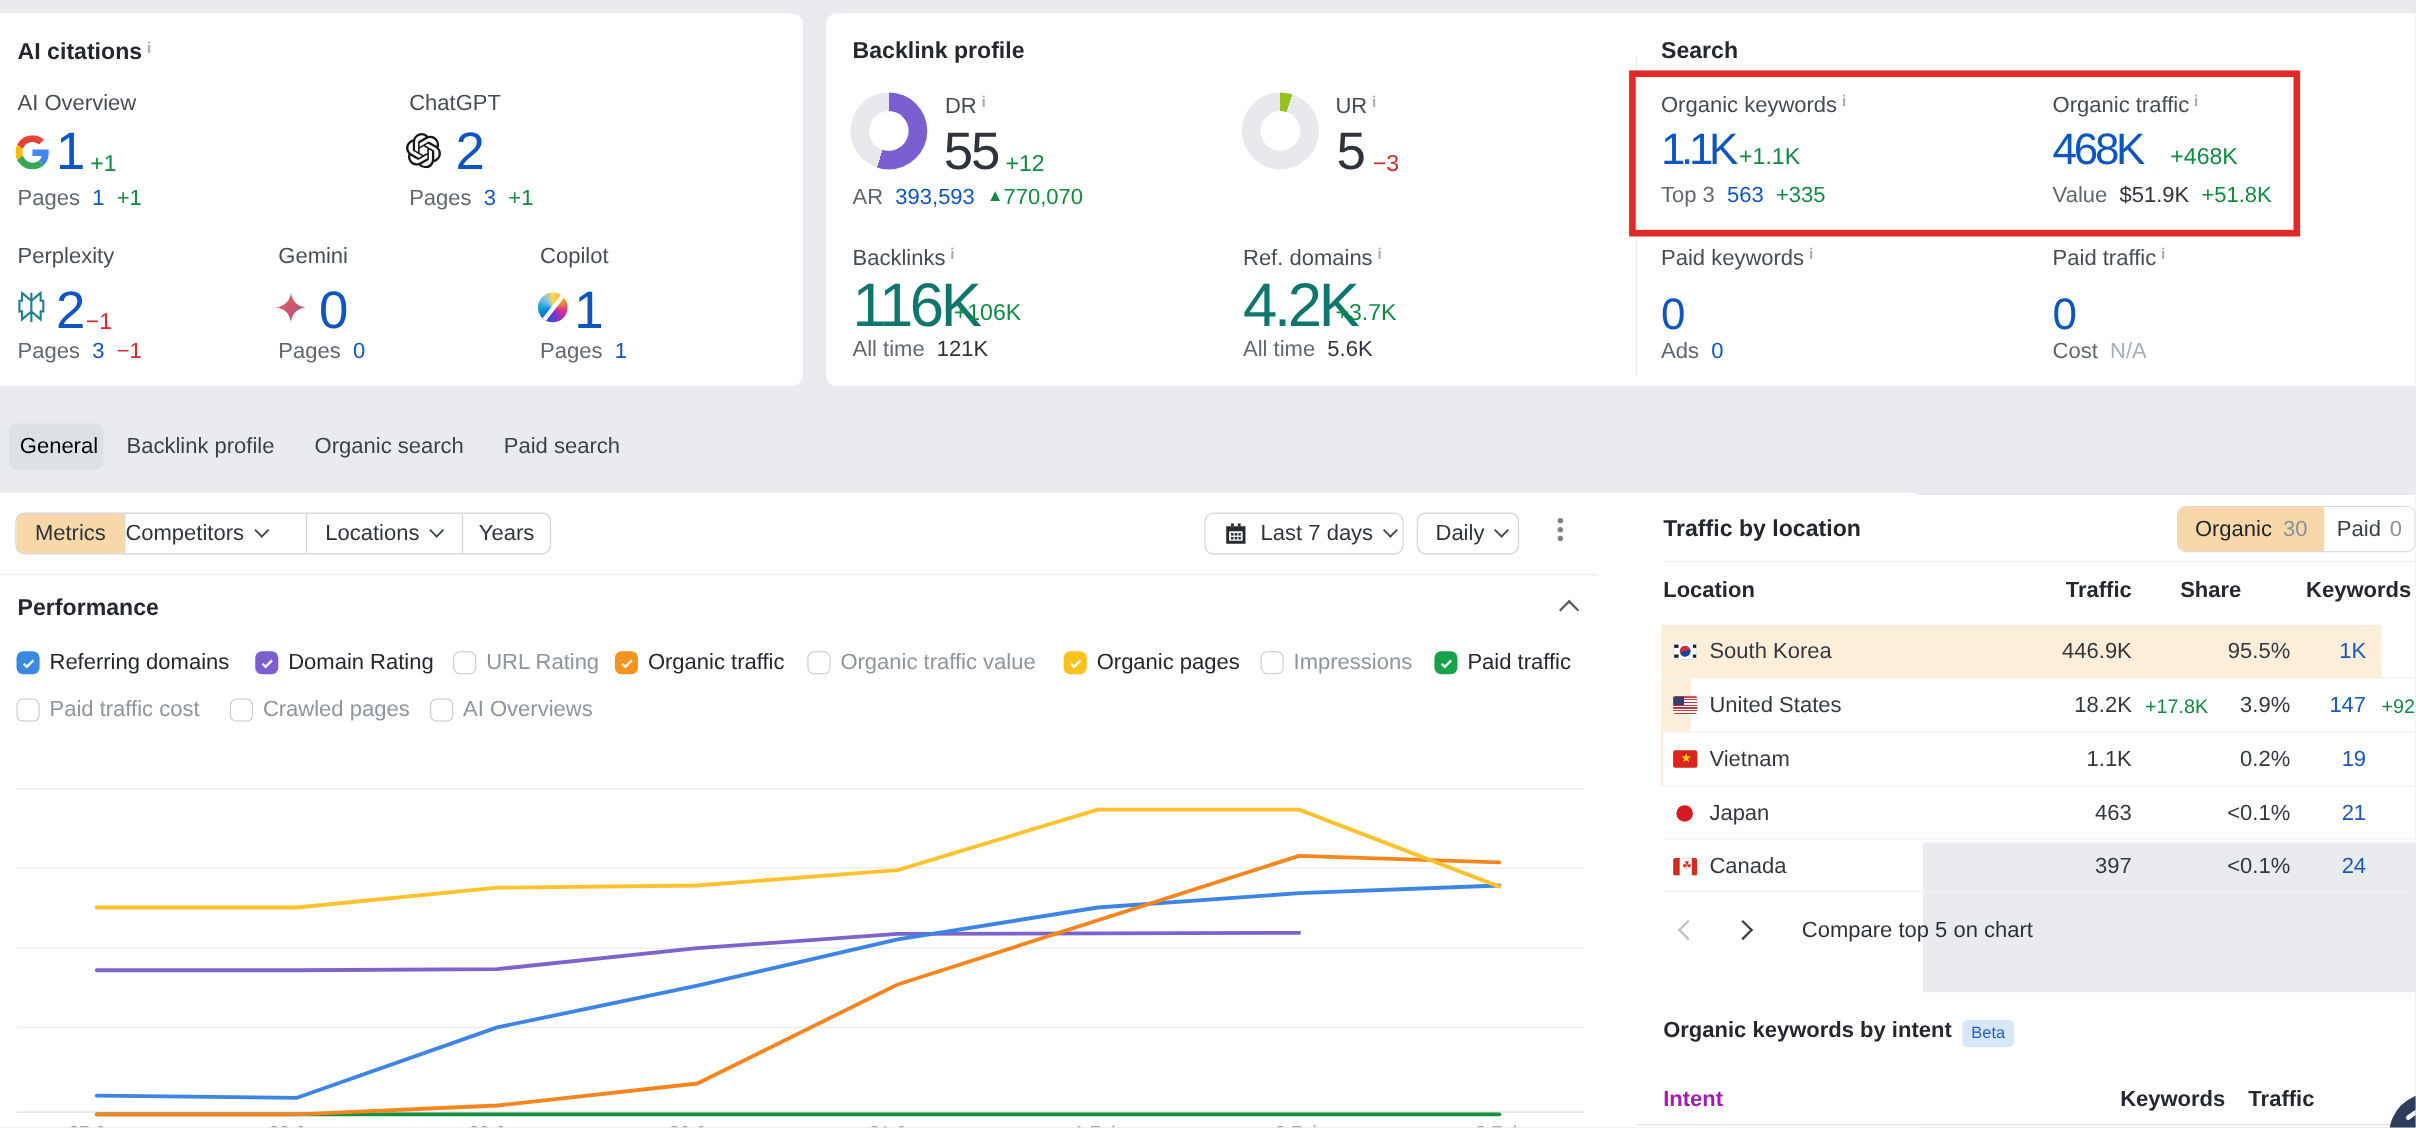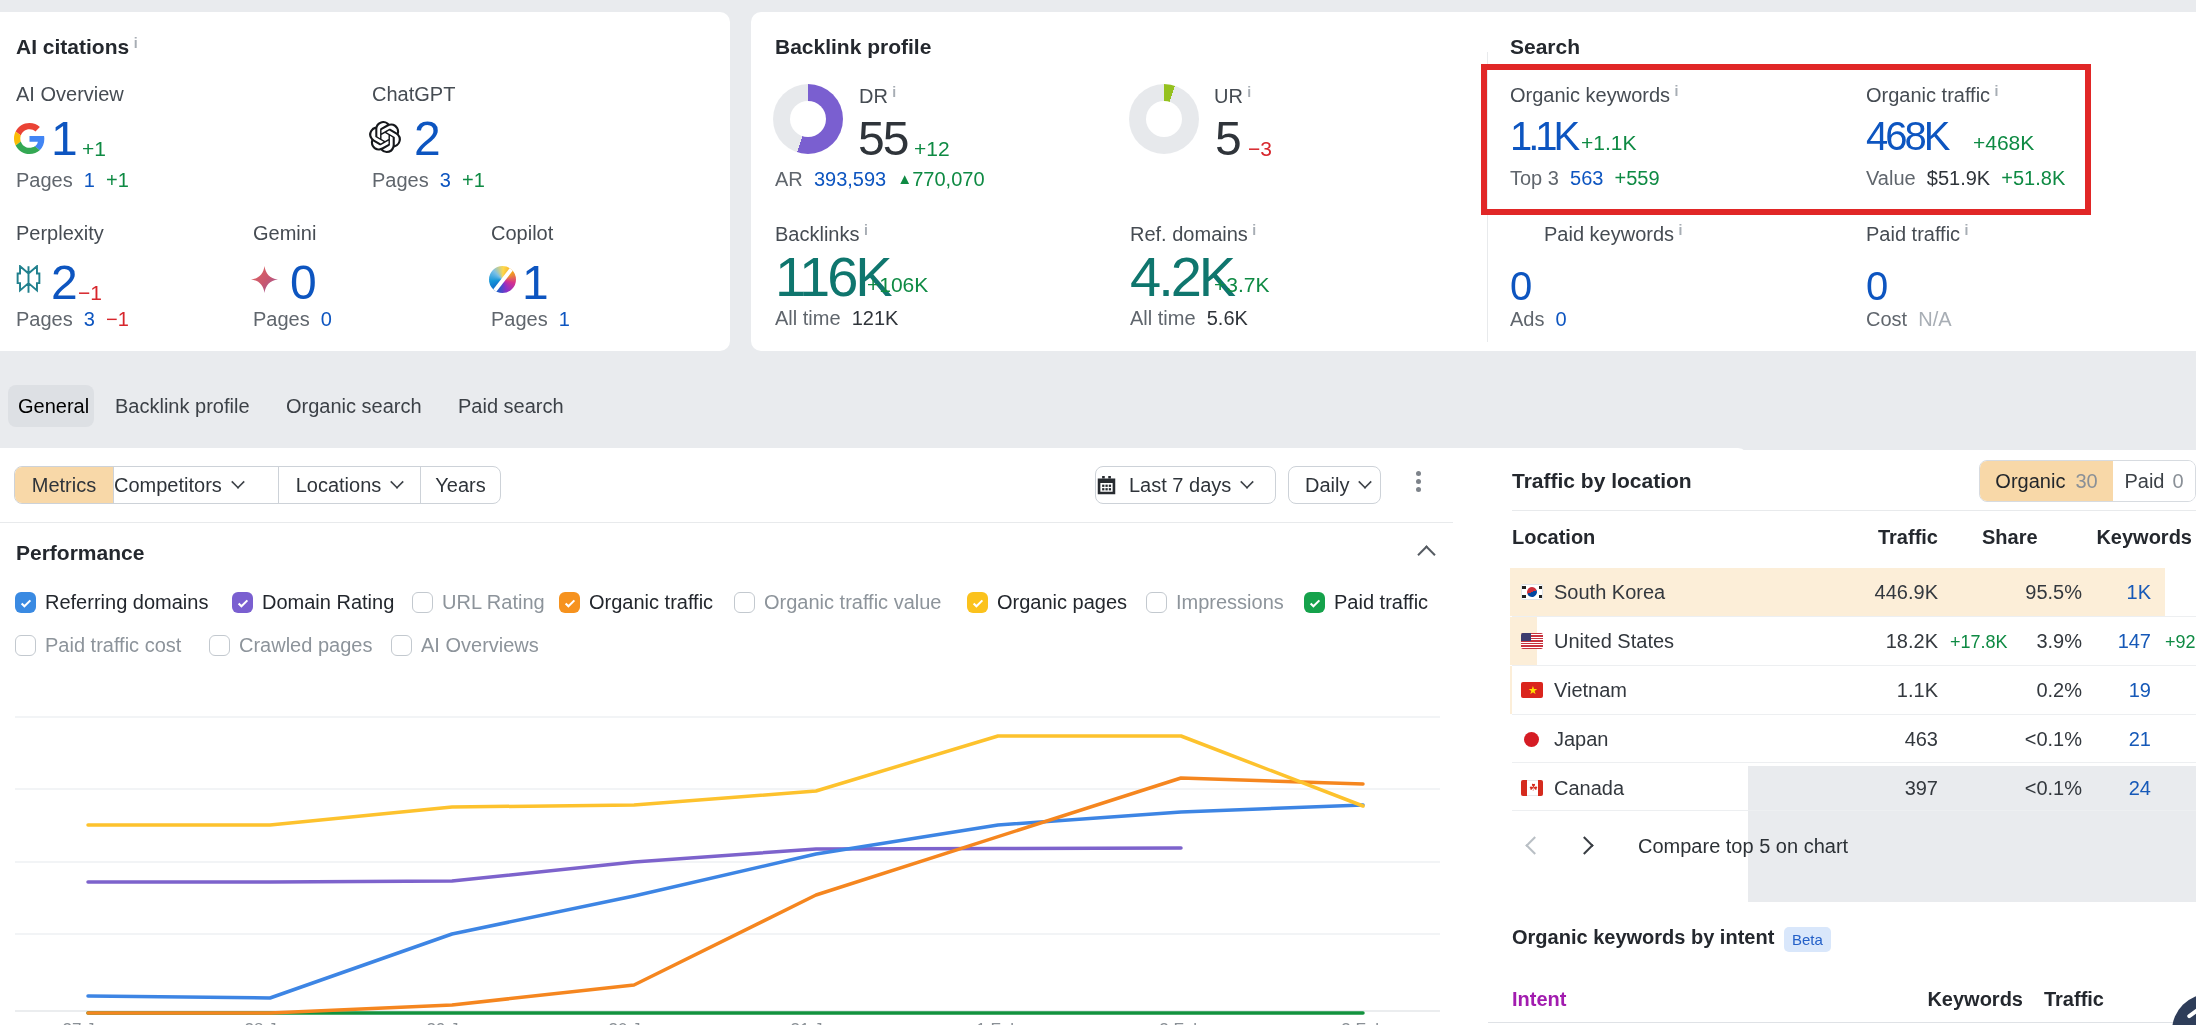--- a/index.html
+++ b/index.html
@@ -107,28 +107,28 @@
   <div class="abs n42" style="left:379px;top:244px">4.2K</div>
   <div class="abs d21" style="left:463px;top:262px">+3.7K</div>
   <div class="abs t20" style="left:379px;top:295px"><span class="gr">All time</span>&nbsp; <span class="dk">5.6K</span></div>
 
   <div class="abs ttl" style="left:759px;top:23px">Search</div>
   <div class="abs" style="left:730px;top:52px;width:610px;height:151px;border:6px solid #e12727;z-index:5"></div>
 
   <div class="abs" style="left:759px;top:71px"><span class="lbl">Organic keywords</span> <span class="sup">i</span></div>
   <div class="abs n40" style="left:759px;top:104px;letter-spacing:-4px">1.1K</div>
   <div class="abs d21" style="left:830px;top:120px">+1.1K</div>
-  <div class="abs t20" style="left:759px;top:155px"><span class="gr">Top 3</span>&nbsp; <span class="blue">563</span> &nbsp;<span class="green">+559</span></div>
+  <div class="abs t20" style="left:759px;top:155px"><span class="gr">Top 3</span>&nbsp; <span class="blue">563</span> &nbsp;<span class="green">+335</span></div>
 
   <div class="abs" style="left:1115px;top:71px"><span class="lbl">Organic traffic</span> <span class="sup">i</span></div>
   <div class="abs n40" style="left:1115px;top:104px">468K</div>
   <div class="abs d21" style="left:1222px;top:120px">+468K</div>
   <div class="abs t20" style="left:1115px;top:155px"><span class="gr">Value</span>&nbsp; <span class="dk">$51.9K</span> &nbsp;<span class="green">+51.8K</span></div>
 
-  <div class="abs" style="left:793px;top:210px"><span class="lbl">Paid keywords</span> <span class="sup">i</span></div>
+  <div class="abs" style="left:759px;top:210px"><span class="lbl">Paid keywords</span> <span class="sup">i</span></div>
   <div class="abs n40" style="left:759px;top:254px">0</div>
   <div class="abs t20" style="left:759px;top:296px"><span class="gr">Ads</span>&nbsp; <span class="blue">0</span></div>
 
   <div class="abs" style="left:1115px;top:210px"><span class="lbl">Paid traffic</span> <span class="sup">i</span></div>
   <div class="abs n40" style="left:1115px;top:254px">0</div>
   <div class="abs t20" style="left:1115px;top:296px"><span class="gr">Cost</span>&nbsp; <span style="color:#a8aeb5">N/A</span></div>
 </div>
 
 <div class="abs" style="left:8px;top:385px;width:86px;height:42px;background:#dde0e4;border-radius:8px"></div>
 <div class="tab" style="left:18px;top:395px;color:#000000">General</div>
@@ -138,21 +138,21 @@
 
 <div class="card" style="left:0;top:448px;width:1748px;height:577px;border-radius:0 10px 0 0">
 
   <div class="abs" style="left:14px;top:18px;height:38px;display:flex;border:1px solid #cdd2d8;border-radius:8px;overflow:hidden;background:#fff">
     <div style="width:98px;background:#f8d8a8;display:flex;align-items:center;justify-content:center;font-size:20px;color:#2f343a">Metrics</div>
     <div style="width:165px;display:flex;align-items:center;justify-content:flex-start;font-size:20px;color:#2f343a;border-left:1px solid #cdd2d8">Competitors<span class="chev"></span></div>
     <div style="width:142px;display:flex;align-items:center;justify-content:center;font-size:20px;color:#2f343a;border-left:1px solid #cdd2d8">Locations<span class="chev"></span></div>
     <div style="width:80px;display:flex;align-items:center;justify-content:center;font-size:20px;color:#2f343a;border-left:1px solid #cdd2d8">Years</div>
   </div>
 
-  <div class="btn" style="left:1095px;top:18px;width:181px;">
+  <div class="btn" style="left:1095px;top:18px;width:181px;padding-left:17px">
     <svg width="21" height="21" viewBox="0 0 24 24" fill="#272b30">
         <path d="M7 1h3v3H7zM14 1h3v3h-3z"></path>
         <path d="M2 4h20v18H2zm3 5v10h14V9z" fill-rule="evenodd"></path>
         <rect x="7" y="11" width="2.6" height="2.6"></rect>
         <rect x="10.8" y="11" width="2.6" height="2.6"></rect>
         <rect x="14.6" y="11" width="2.6" height="2.6"></rect>
         <rect x="7" y="15" width="2.6" height="2.6"></rect>
         <rect x="10.8" y="15" width="2.6" height="2.6"></rect>
         <rect x="14.6" y="15" width="2.6" height="2.6"></rect>
       </svg>

